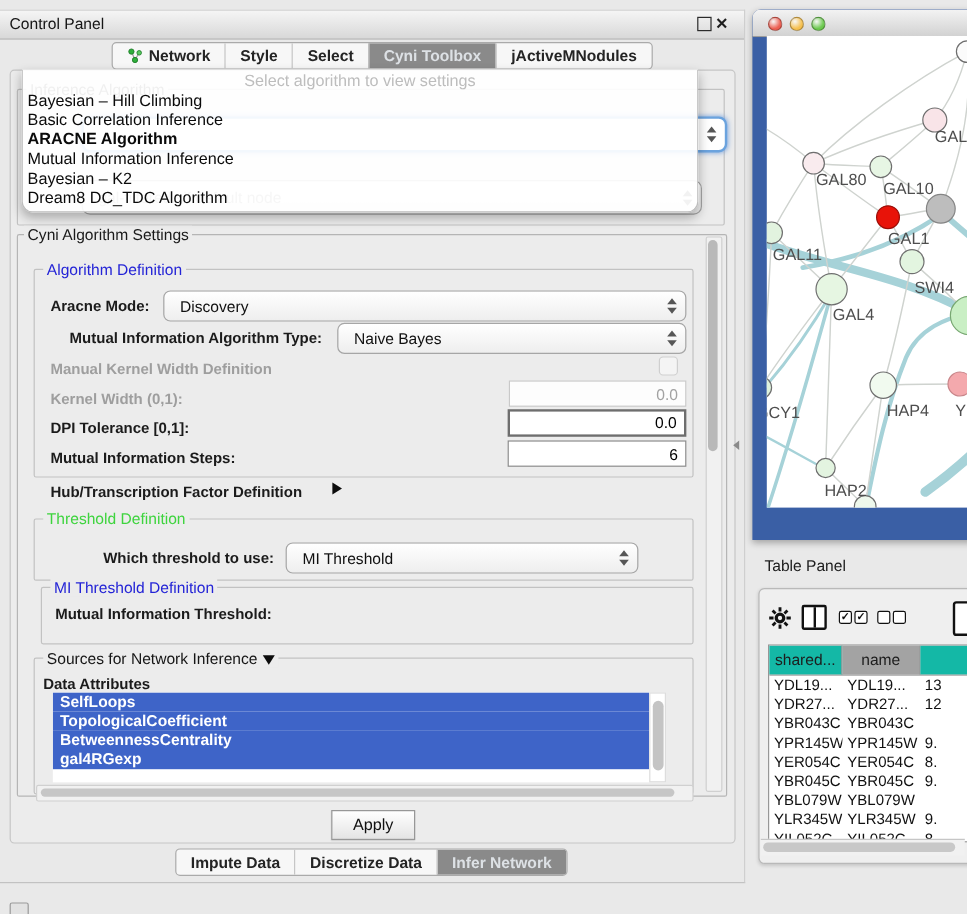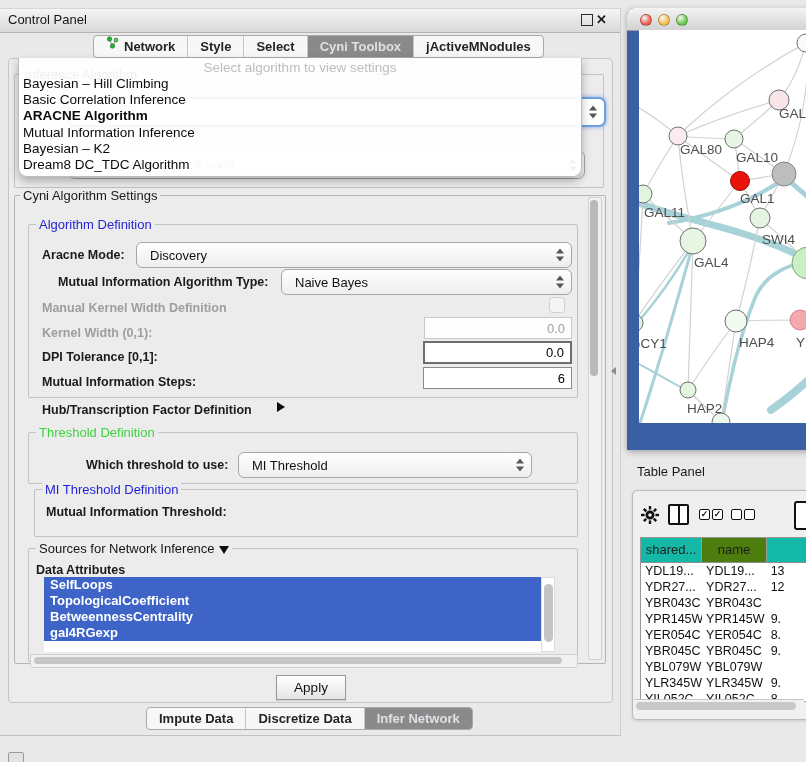--- a/index.html
+++ b/index.html
@@ -12,21 +12,21 @@
   #cp-titlebar{left:0;top:8px;width:620px;height:23px;
                background:linear-gradient(#f5f5f5,#d8d8d8);
                border-top:1px solid #d6d6d6;border-bottom:1px solid #b3b3b3;}
   #cp-title{left:8px;top:8px;height:23px;line-height:23px;font-size:13px;color:#151515;}
   #float-btn{left:581px;top:14px;width:10px;height:10px;border:1.5px solid #2b2b2b;background:transparent;}
   #close-btn{left:596px;top:8px;height:23px;line-height:23px;font-size:13px;font-weight:bold;color:#1d1d1d;}
   
   .tabstrip{display:flex;align-items:stretch;background:#f7f7f7;border:1px solid #aaa;
             border-radius:4px;overflow:hidden;height:21px;}
   .tab{padding:0 12px;font-size:13px;font-weight:bold;color:#242424;line-height:21px;
-       border-left:1px solid #c6c6c6;display:flex;align-items:flex-start;gap:5px;white-space:nowrap;}
+       border-left:1px solid #c6c6c6;display:flex;align-items:center;gap:5px;white-space:nowrap;}
   .tab:first-child{border-left:none;}
   .tab.sel{background:#8a8a8a;color:#dde1e5;}
   #top-tabs{left:93px;top:35px;}
   #bottom-tabs{left:146px;top:707px;}
   
   #cp-content{left:8px;top:58px;width:603px;height:643px;background:#ececec;
               border:1px solid #c6c6c6;border-radius:4px;}
   
   .grp{border:1px solid #c2c2c2;border-radius:2px;}
   .legend{font-size:13px;background:#ececec;padding:0 3px;white-space:nowrap;z-index:3;}
@@ -87,21 +87,21 @@
               border:1px solid #b9b9b9;border-radius:5px;box-shadow:0 1px 3px rgba(0,0,0,.15);}
   .icon-split{left:668px;top:504px;width:17px;height:17px;border:2px solid #111;border-radius:2px;background:#fff;}
   .icon-split:before{content:"";position:absolute;left:50%;top:0;bottom:0;width:2px;background:#111;transform:translateX(-50%);}
   .mini-cb{position:absolute;width:9px;height:9px;border:1.5px solid #111;border-radius:2px;background:#fff;
            font-size:9px;line-height:9px;font-weight:bold;color:#111;text-align:center;}
   .icon-page{left:794px;top:501px;width:15px;height:25px;border:2px solid #111;border-radius:3px;background:#fff;}
   #tbl-box{left:640px;top:537px;width:166px;height:163px;border:1px solid #979797;overflow:hidden;background:#fff;}
   #thead{display:flex;height:24px;border-bottom:1px solid #8f8f8f;}
   #thead .hc{line-height:24px;font-size:13px;color:#1d1d1d;text-align:center;
              border-right:1px solid #9b9b9b;box-sizing:border-box;}
-  #thead .blue{background:#14b8a6;} #thead .gray{background:#4d7c0f;}
+  #thead .blue{background:#14b8a6;} #thead .gray{background:#a3a3a3;}
   #tbody .trow{display:flex;height:16px;line-height:16px;font-size:12.5px;color:#101010;}
   #tbody .tc{box-sizing:border-box;padding-left:4px;white-space:nowrap;overflow:hidden;}
   #tbl-hsb{left:634px;top:699px;width:170px;height:13px;background:#f1f1f1;border-top:1px solid #c6c6c6;}
   
   #mini-icon{left:8px;top:752px;width:14px;height:13px;border:1.5px solid #9a9a9a;background:#e2e2e2;border-radius:2px;}
   #divider-arrow{left:611px;top:367px;width:0;height:0;border-right:5px solid #8a8a8a;
                  border-top:4px solid transparent;border-bottom:4px solid transparent;}
 </style>
 </head>
 <body>

